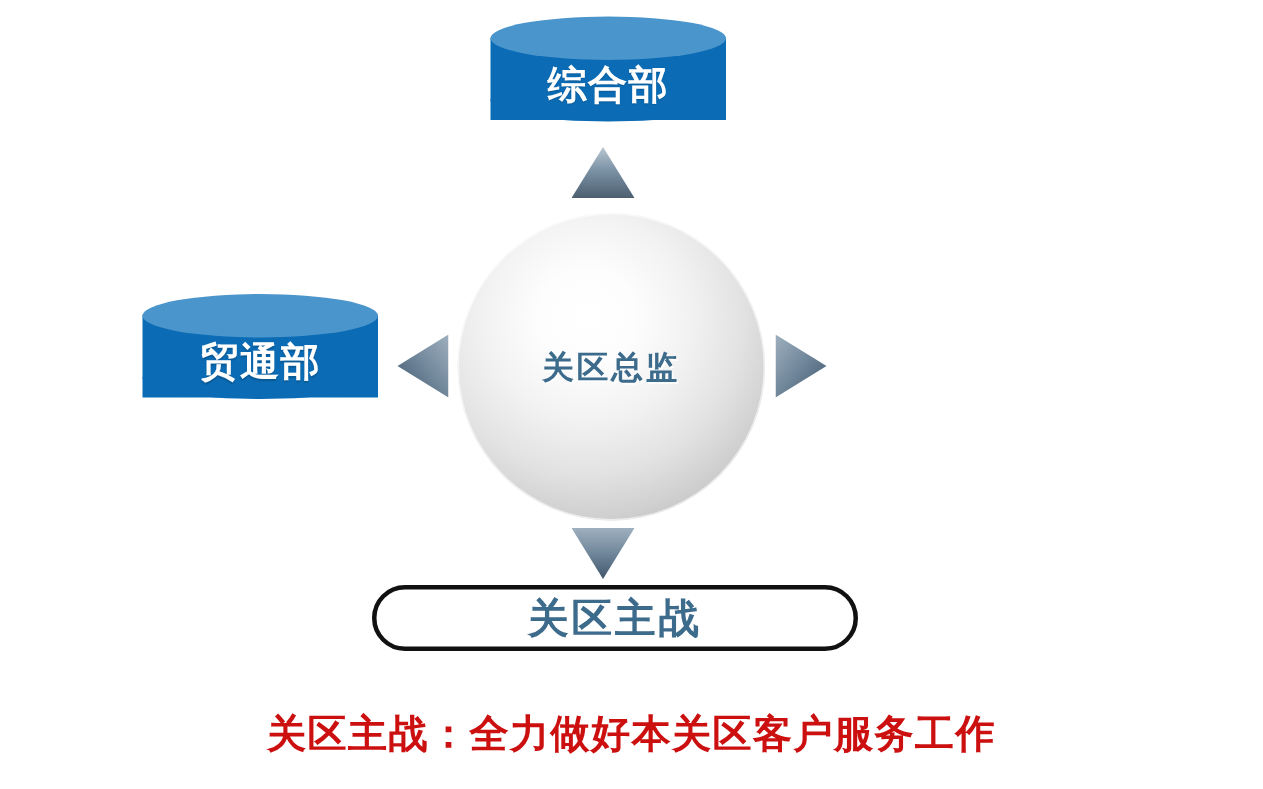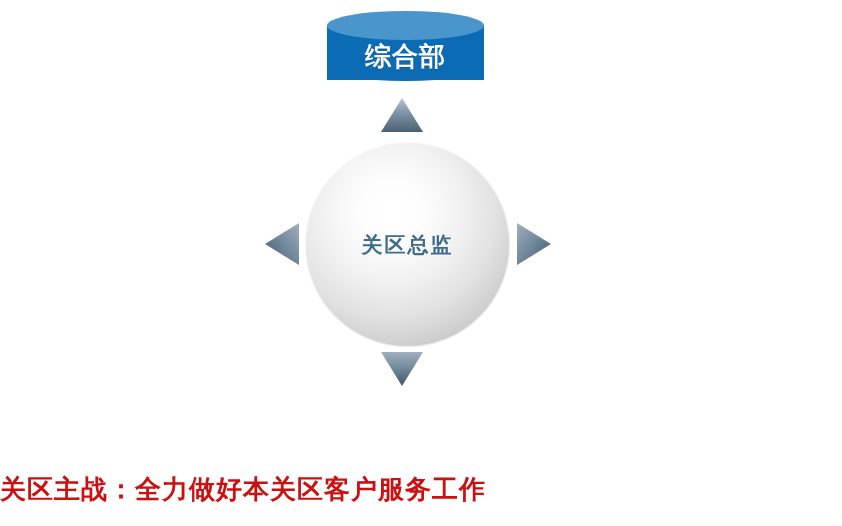--- a/index.html
+++ b/index.html
@@ -157,39 +157,45 @@
     font-weight: bold;
     letter-spacing: 2px;
   }
 
   
   #caption {
     position: absolute;
     left: 0;
     top: 472px;
     width: 842px;
-    text-align: left;
+    text-align: center;
     color: #cc1010;
     font-size: 26px;
     font-weight: bold;
     letter-spacing: 1px;
   }
 </style>
 </head>
 <body>
 
 <div id="stage">
 
   <div class="cyl" id="cyl-top-node">
     <div class="cyl-body"></div>
     <div class="cyl-bottom"></div>
     <div class="cyl-top"></div>
     <div class="cyl-label">综合部</div>
   </div>
 
+  <div class="cyl" id="cyl-left-node">
+    <div class="cyl-body"></div>
+    <div class="cyl-bottom"></div>
+    <div class="cyl-top"></div>
+    <div class="cyl-label">贸通部</div>
+  </div>
 
 
   <svg class="arrow" style="left:381px; top:98px; width:42px; height:34px;" viewBox="0 0 42 34">
     <defs>
       <linearGradient id="gradUp" x1="0" y1="1" x2="0" y2="0">
         <gradient-stop></gradient-stop>
         <stop offset="0%" stop-color="#4c5f70"></stop>
         <stop offset="55%" stop-color="#7c93a6"></stop>
         <stop offset="100%" stop-color="#b9c6d1"></stop>
       </linearGradient>
@@ -227,16 +233,19 @@
         <stop offset="100%" stop-color="#42566a"></stop>
       </linearGradient>
     </defs>
     <polygon points="34,21 0,0 0,42" fill="url(#gradRight)"></polygon>
   </svg>
 
   <div id="sphere"></div>
   <div id="sphere-ring"></div>
   <div id="sphere-label">关区总监</div>
 
+  <div id="pill">
+    <span id="pill-label">关区主战</span>
+  </div>
 
   <div id="caption">关区主战：全力做好本关区客户服务工作</div>
 
 </div>
 
 </body></html>

